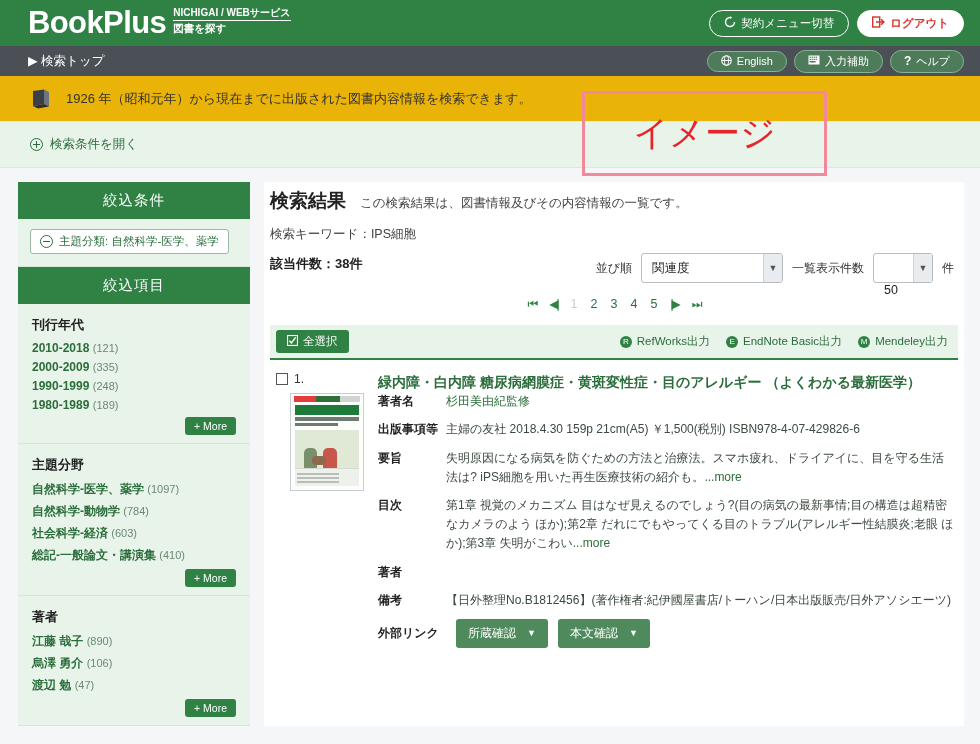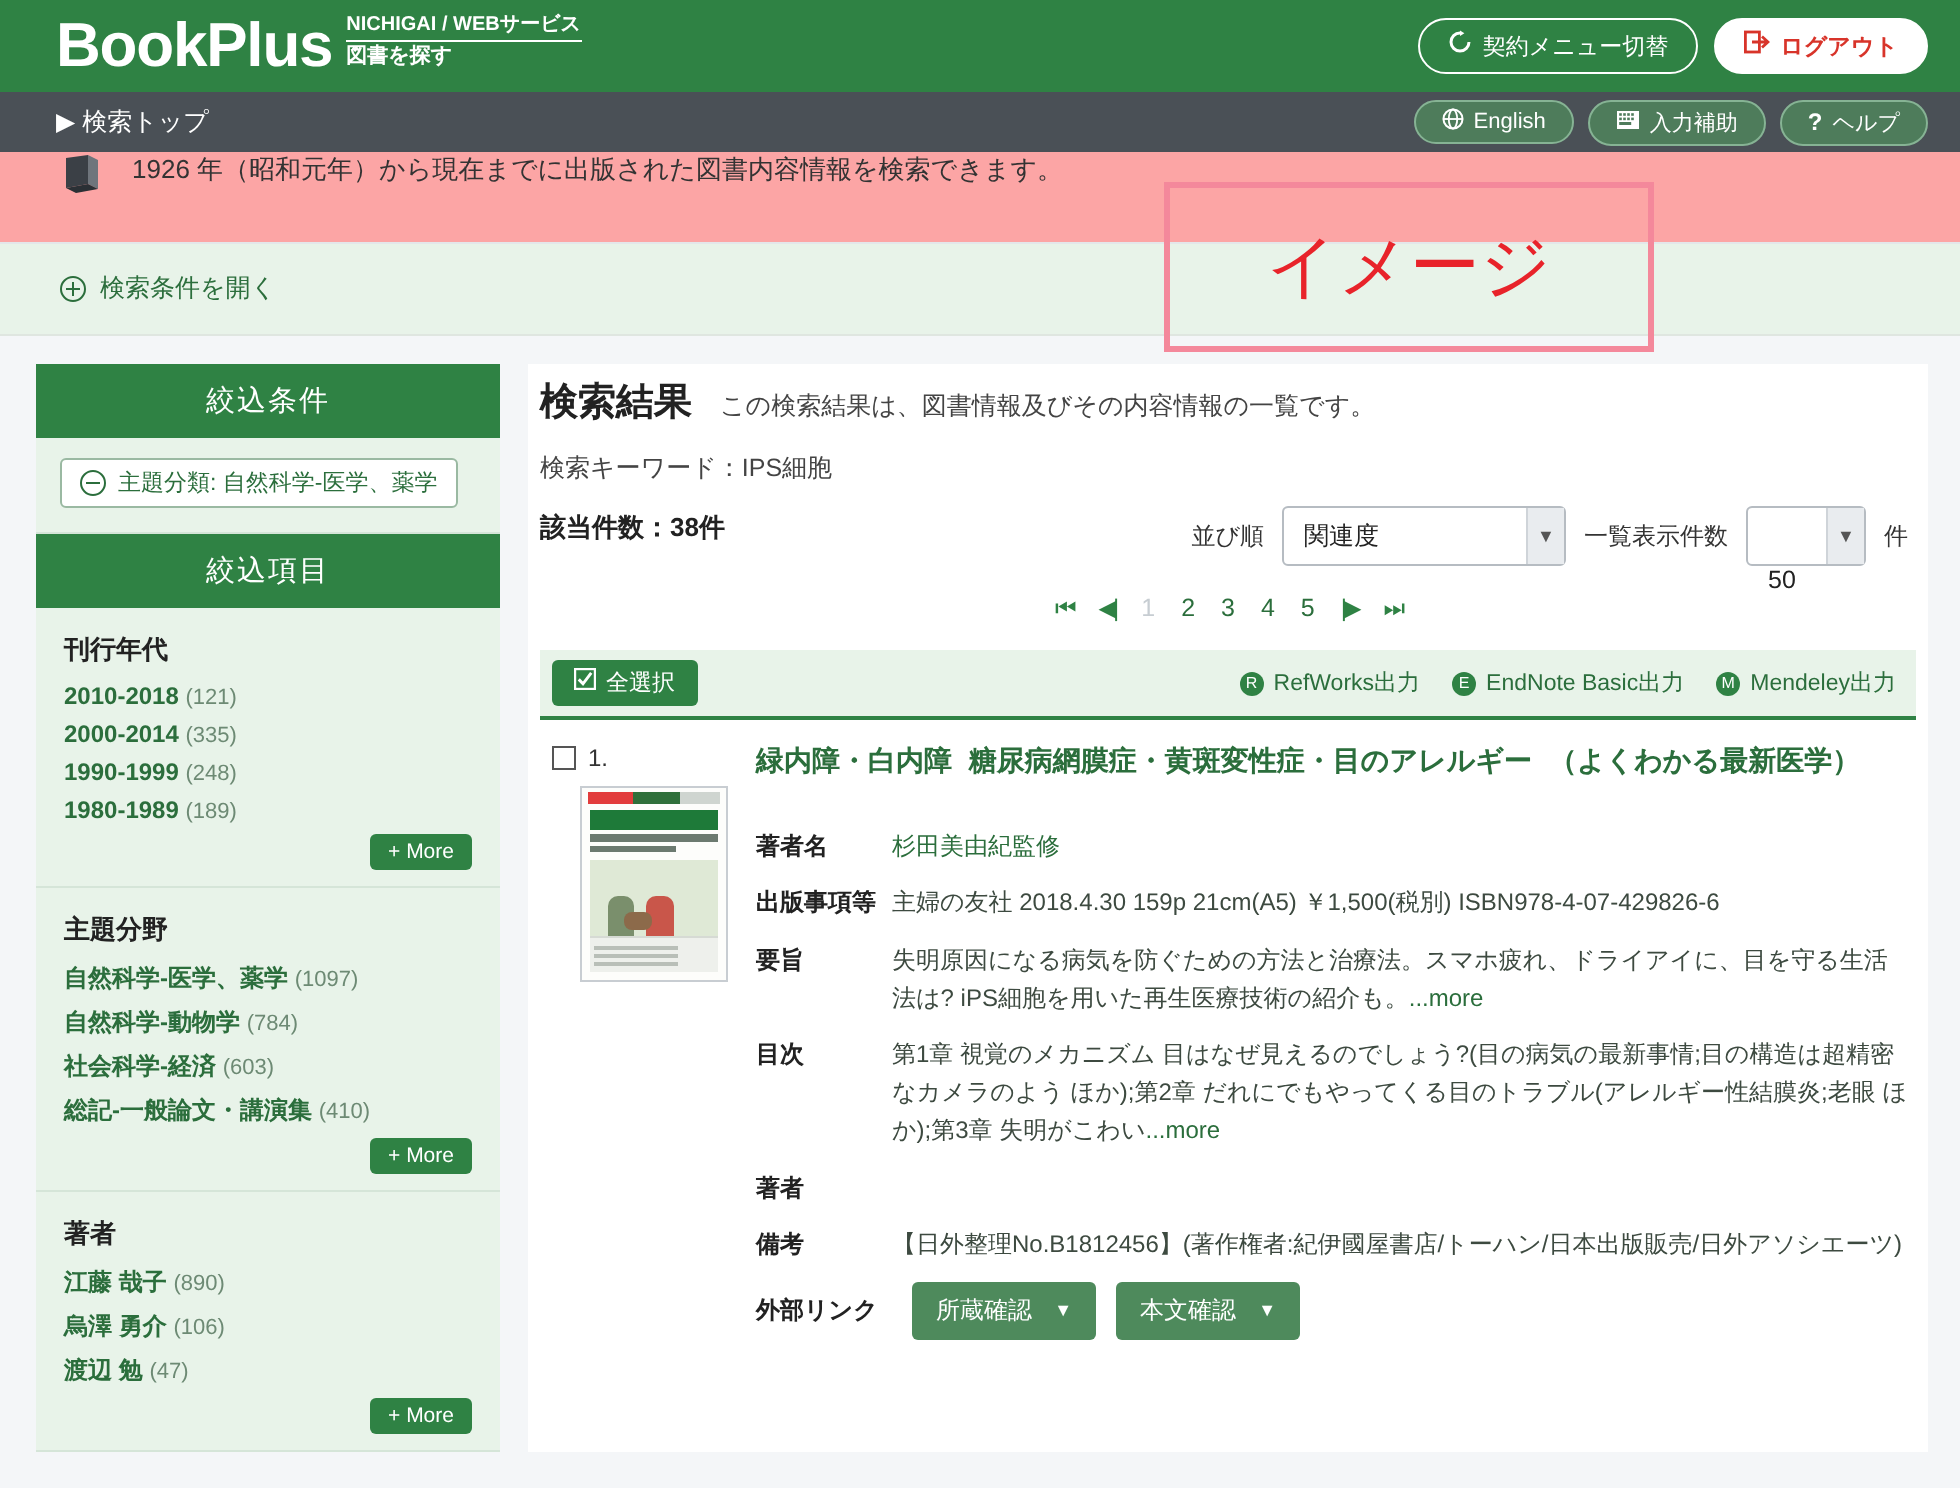--- a/index.html
+++ b/index.html
@@ -58,22 +58,22 @@
   .nav-left { color: #ffffff; font-size: 12.5px; }
   .nav-right { margin-left: auto; display: flex; gap: 7px; align-items: center; }
   .nav-btn {
     display: inline-flex; align-items: center; gap: 5px;
     background: #4e7c5b; border: 1px solid #86b394; color: #ffffff;
     border-radius: 13px; padding: 3px 13px; font-size: 11px; cursor: pointer;
   }
 
   
   .info-strip {
-    background: #fca5a5; border-bottom: 1px solid #e4e7ea;
-    height: 46px; display: flex; 
+    background: #eab308; border-bottom: 1px solid #e4e7ea;
+    height: 46px; display: flex; align-items: center;
     padding-left: 30px;
   }
   .info-text { font-size: 13px; color: #333; }
   .book-ic {
     width: 22px; height: 22px; margin-right: 14px; flex: none;
     position: relative;
   }
 
   
   .cond-strip {
@@ -221,21 +221,21 @@
     background: #c9564a; border-radius: 5px 5px 2px 2px; }
   .cov-p3 { position: absolute; left: 26%; top: 62%; width: 14px; height: 9px;
     background: #8c6a4a; border-radius: 4px; }
   .cov-bot { position: absolute; bottom: 4px; left: 4px; right: 4px; height: 18px;
     background: #eef0ec; border-top: 1px solid #d6dad4; }
   .cov-bl { position: absolute; left: 2px; right: 20px; height: 2px; background: #b9bfb8; }
 
   .rec-body { flex: 1; min-width: 0; }
   .rec-title {
     color: #2b6e3c; font-size: 14px; font-weight: bold; line-height: 1.45;
-    cursor: pointer; margin-bottom: 22px; font-family: Liberation Mono, monospace;
+    cursor: pointer; margin-bottom: 0;
   }
   .fld { display: flex; margin-bottom: 9px; font-size: 12px; line-height: 1.6; }
   .fld-lbl { width: 68px; flex: none; font-weight: bold; color: #222; }
   .fld-val { flex: 1; min-width: 0; color: #3d4a40; }
   .fld-val.link { color: #2b6e3c; cursor: pointer; }
   .more-lnk { color: #2b6e3c; cursor: pointer; }
   .ext-row { display: flex; align-items: center; gap: 10px; margin-top: 2px; }
   .ext-lbl { width: 68px; flex: none; font-weight: bold; font-size: 12px; color: #222; }
   .ext-btn {
     background: #4e8a5c; color: #fff; font-size: 12px;
@@ -351,21 +351,21 @@
     </div>
     <div class="side-head">絞込項目</div>
 
     <div class="facet">
       <div class="facet-title">刊行年代</div>
       <div class="facet-item">
         <span class="lbl">2010-2018</span>
         <span class="cnt">(121)</span>
       </div>
       <div class="facet-item">
-        <span class="lbl">2000-2014</span>
+        <span class="lbl">2000-2009</span>
         <span class="cnt">(335)</span>
       </div>
       <div class="facet-item">
         <span class="lbl">1990-1999</span>
         <span class="cnt">(248)</span>
       </div>
       <div class="facet-item">
         <span class="lbl">1980-1989</span>
         <span class="cnt">(189)</span>
       </div>

